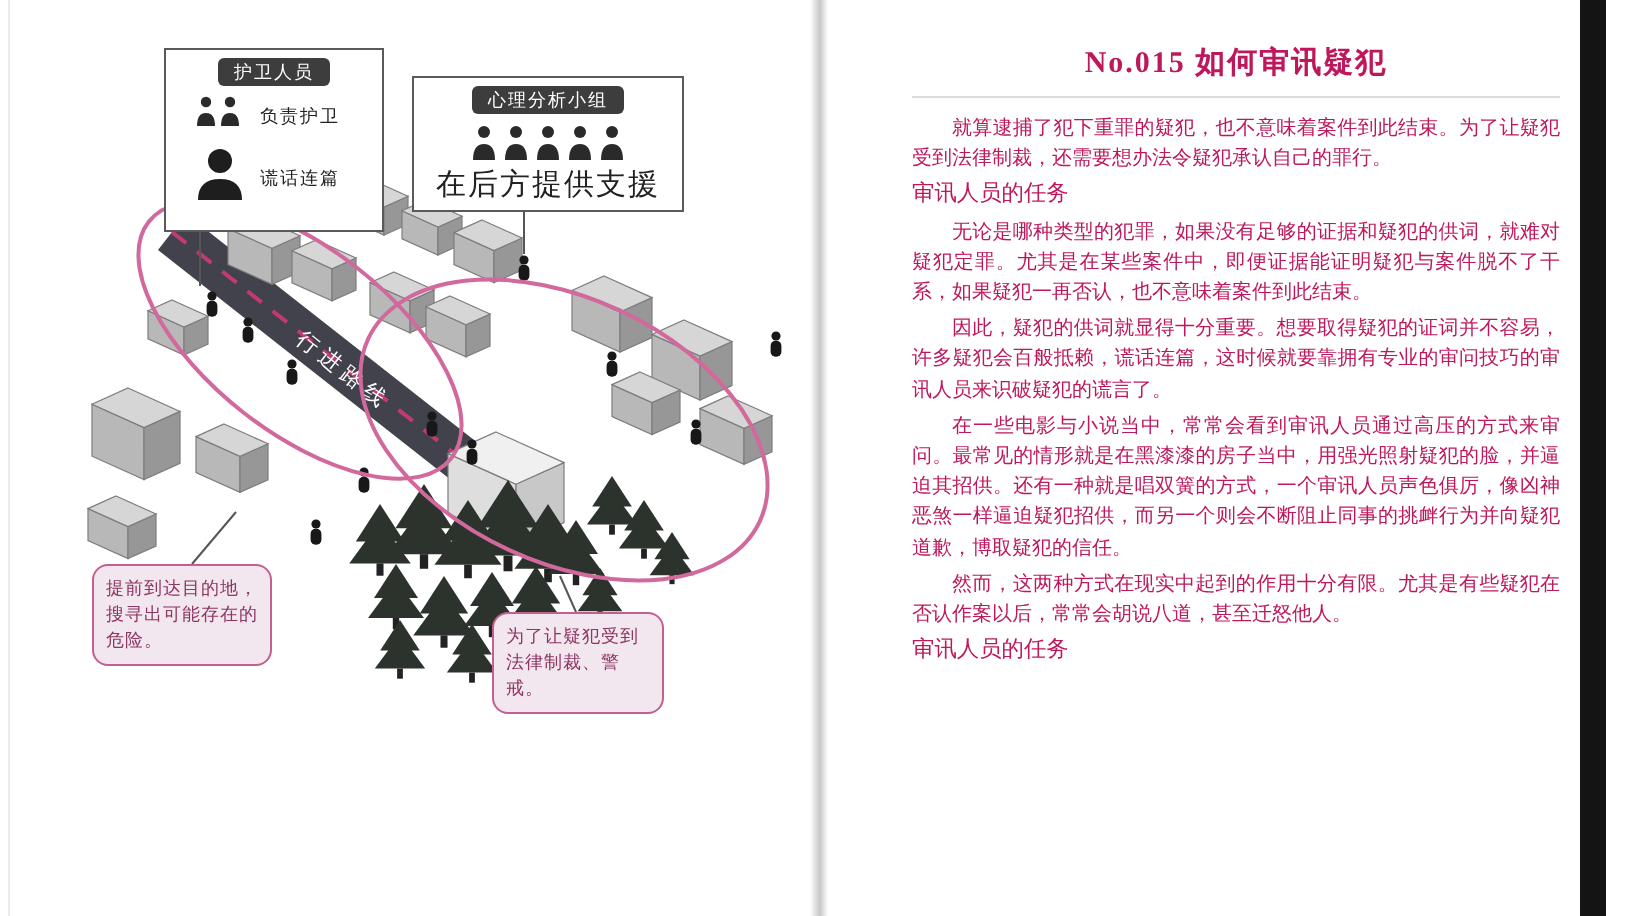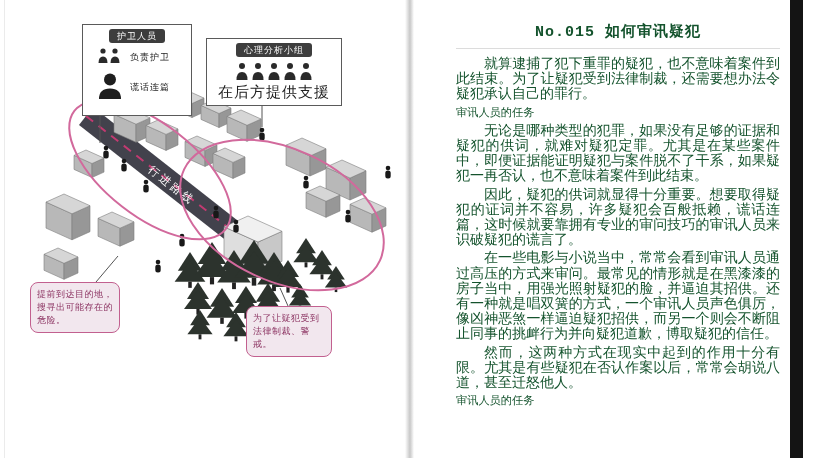--- a/index.html
+++ b/index.html
@@ -22,30 +22,30 @@
   .badge { display:block; width:-moz-fit-content; width:fit-content; margin:0 auto;
            background:#3d3d3d; color:#ffffff; font-size:9px; line-height:12px;
            padding:1px 8px; border-radius:3px; letter-spacing:1px; }
   .box-row { display:flex; align-items:center; gap:7px; margin-top:5px; padding-left:10px; }
   .box-label { font-size:9px; color:#222222; letter-spacing:1px; white-space:nowrap; }
   .persons-row { display:flex; justify-content:center; margin-top:5px; }
   .support-label { text-align:center; font-size:15px; color:#222222; letter-spacing:1px; margin-top:3px; }
 
   .callout { position:absolute; border:1.5px solid #c2608f; background:#f2e7ee; border-radius:8px;
              padding:5px 6px; font-size:9px; line-height:13px; color:#8d3563; letter-spacing:0.5px; }
-  .callout-left  { left:30px;  top:282px; width:90px; }
+  .callout-left  { left:46px;  top:282px; width:90px; }
   .callout-right { left:246px; top:306px; width:86px; }
 
   
   .right-page { position:absolute; left:412px; top:0; width:378px; height:458px;
                 padding:22px 10px 0 44px; overflow:hidden;
-                font-family:Liberation Mono, monospace; color:#14532d; }
+                font-family:Liberation Serif, serif; color:#be185d; }
   .page-title { font-size:15px; font-weight:bold; text-align:center; letter-spacing:1px;
                 padding-bottom:7px; border-bottom:1px solid #dcdcdc; margin-bottom:8px; }
-  .body p  { font-size:14px; line-height:15.2px; text-align:justify; text-indent:2em; margin-bottom:3px; }
+  .body p  { font-size:10px; line-height:15.2px; text-align:justify; text-indent:2em; margin-bottom:3px; }
   .body h2 { font-size:11.2px; line-height:15.2px; font-weight:normal; margin:3px 0 3px 0; }
 </style>
 </head>
 <body>
 
 <div class="book">
 
   <div class="left-edge"></div>
 
   <div class="left-page">

